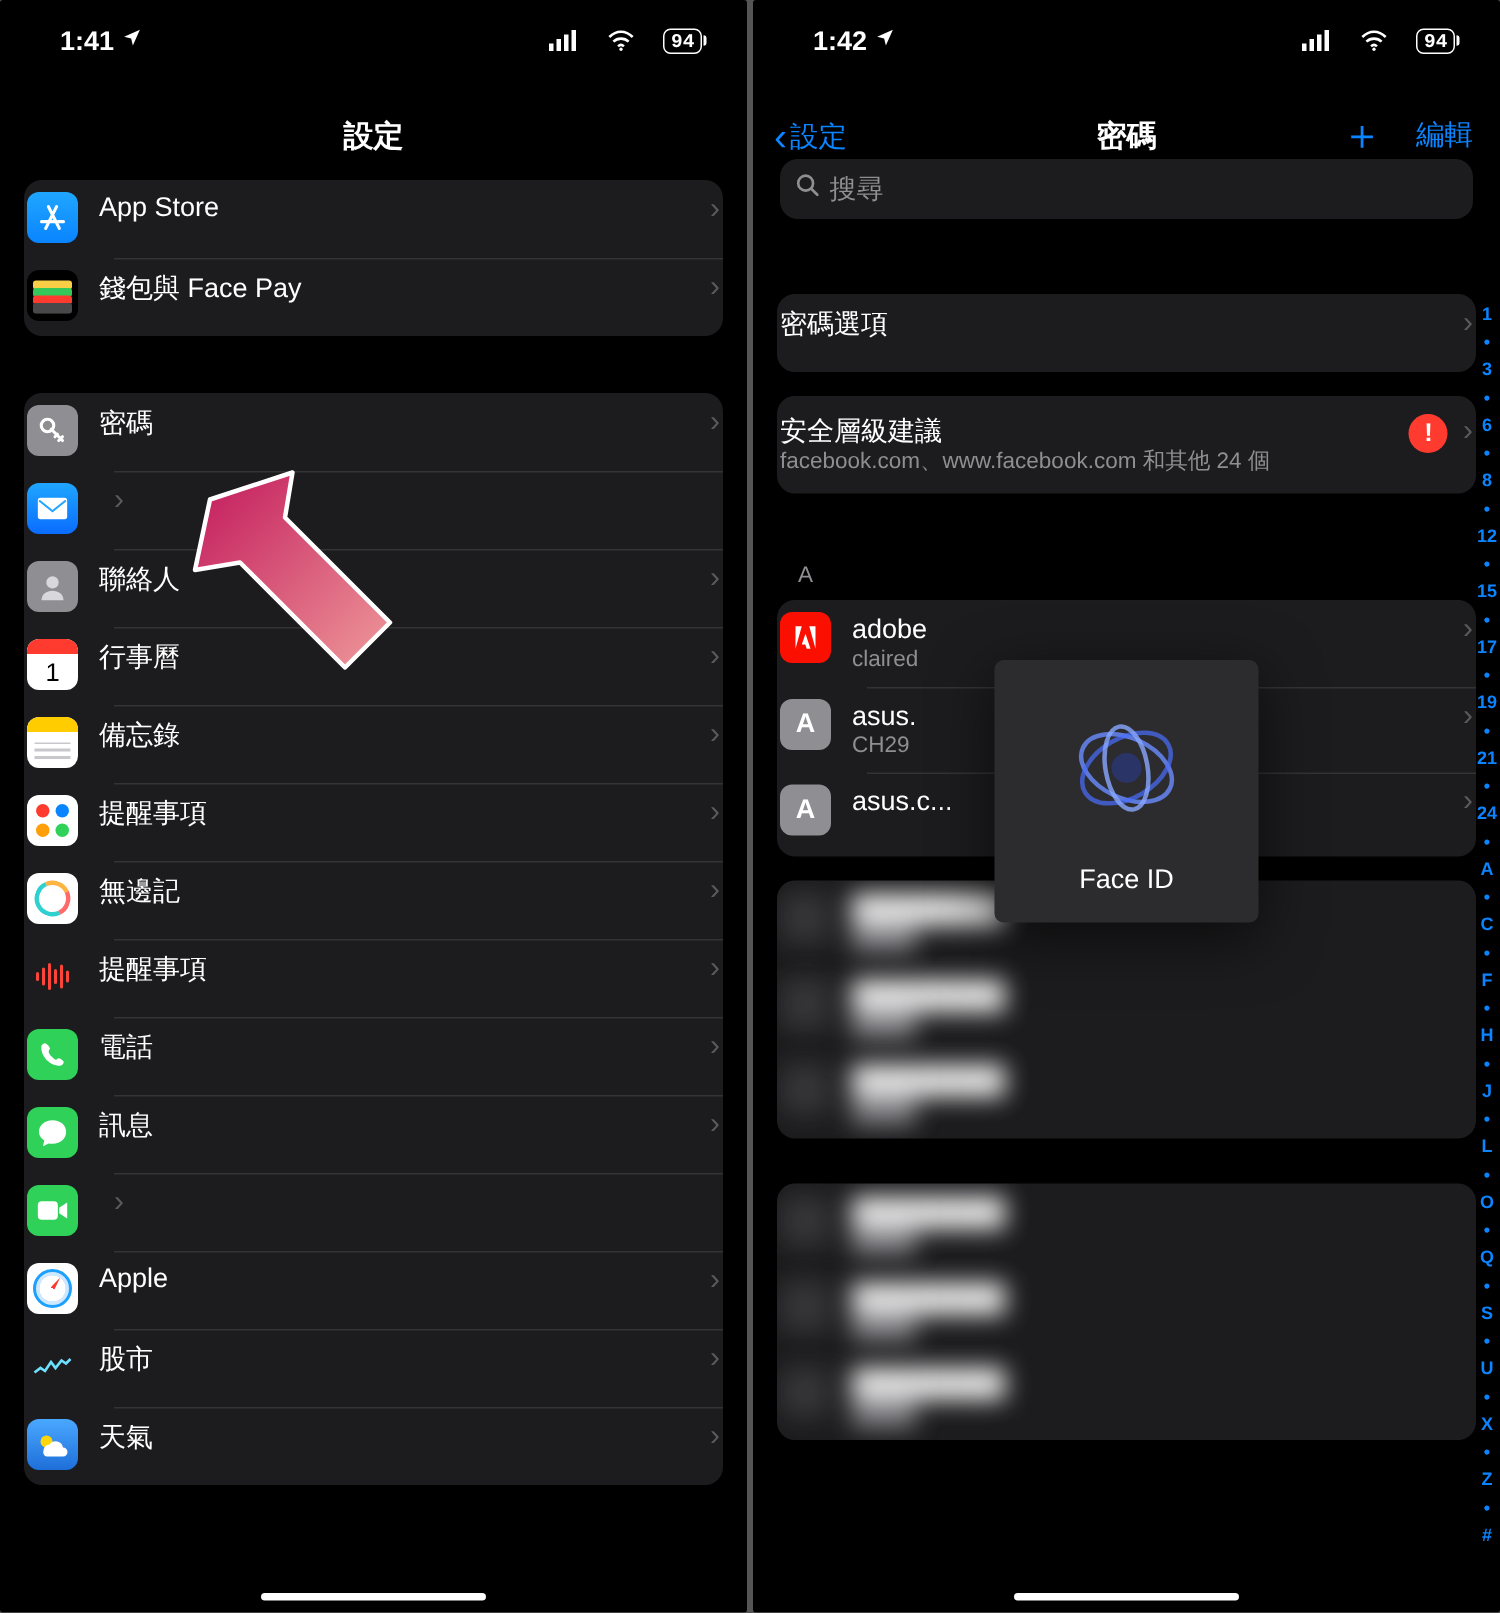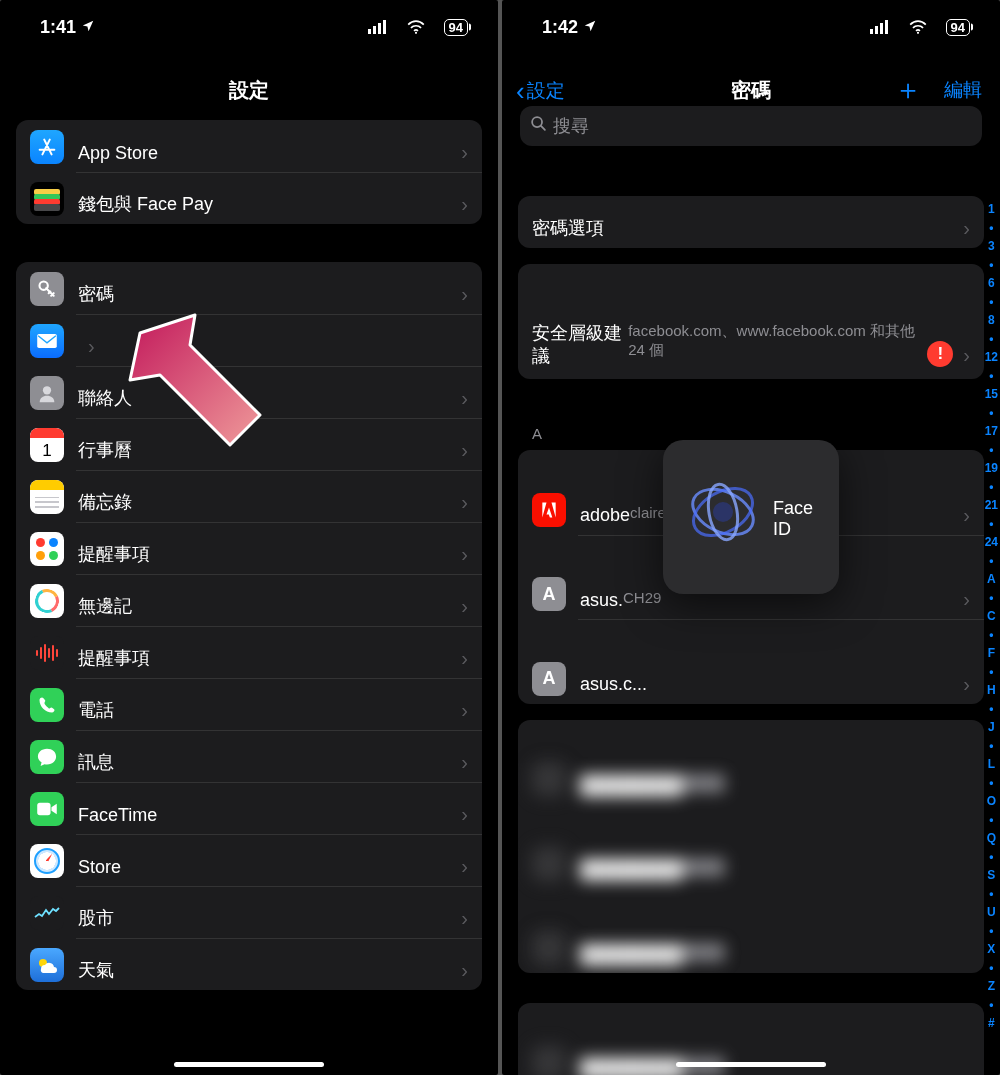--- a/index.html
+++ b/index.html
@@ -25,21 +25,21 @@
   .status-bar {
     height: 54px;
     display: flex;
     align-items: center;
     justify-content: space-between;
     padding: 0 30px 0 40px;
     font-size: 18px;
     font-weight: 600;
   }
   .status-left { display: flex; align-items: center; gap: 5px; }
-  .status-right { display: flex; align-items: center; gap: 18px; }
+  .status-right { display: flex; align-items: center; gap: 18px; font-family: Liberation Mono, monospace; }
   .loc-icon { font-size: 15px; }
   .signal, .wifi { display: inline-flex; align-items: center; }
   .battery {
     border: 1.5px solid #fff;
     border-radius: 5px;
     padding: 1px 4px;
     font-size: 13px;
     font-weight: 700;
     position: relative;
     line-height: 1;
@@ -92,23 +92,23 @@
   .scroll { position: relative; }
   .group {
     margin: 16px;
     border-radius: 12px;
     overflow: hidden;
     background: #1c1c1e;
   }
   .group.first-a { margin-top: 38px; }
   .row {
     display: flex;
-    align-items: flex-end;
+    align-items: flex-start;
     min-height: 52px;
-    padding: 8px 14px;
+    padding: 8px 2px;
     position: relative;
   }
   .row.tall { min-height: 56px; }
   .row + .row::before {
     content: "";
     position: absolute;
     left: 60px; right: 0; top: 0;
     height: 1px;
     background: rgba(255,255,255,0.1);
   }
@@ -117,21 +117,21 @@
   .row.with-icon + .row::before { left: 60px; }
   .app-icon {
     width: 34px; height: 34px;
     border-radius: 8px;
     margin-right: 14px;
     flex-shrink: 0;
     display: flex; align-items: center; justify-content: center;
     font-size: 18px;
   }
   .row-label { font-size: 18px; flex: 1; }
-  .row-2line { display: flex; flex-direction: row; flex: 1; min-width: 0; margin-top: 46px; }
+  .row-2line { display: flex; flex-direction: column; flex: 1; min-width: 0; }
   .row-title { font-size: 18px; line-height: 1.25; }
   .row-sub { font-size: 15px; color: #8e8e93; line-height: 1.25; white-space: nowrap; overflow: hidden; text-overflow: ellipsis; }
   .chevron {
     color: #5a5a5e;
     font-size: 20px;
     margin-left: 10px;
     flex-shrink: 0;
   }
   .alert-badge {
     width: 26px; height: 26px;
@@ -163,24 +163,24 @@
     line-height: 1.55;
   }
   .index-strip span { height: 18.5px; }
   
   .faceid-pop {
     position: absolute;
     left: 50%; top: 440px;
     transform: translateX(-50%);
     width: 176px;
     background: #2c2c2e;
-    border-radius: 20px;
+    border-radius: 6px;
     padding: 22px 10px 18px;
     display: flex;
-    flex-direction: row;
+    flex-direction: column;
     align-items: center;
     box-shadow: 0 10px 40px rgba(0,0,0,0.6);
   }
   .faceid-ring {
     width: 100px; height: 100px;
     border-radius: 50%;
     display: flex; align-items: center; justify-content: center;
     margin-bottom: 14px;
     position: relative;
   }
@@ -411,28 +411,27 @@
         <span class="row-label">訊息</span>
         <span class="chevron">›</span>
       </div>
       <div class="row with-icon">
         <div class="app-icon ic-facetime">
           <svg width="22" height="16" viewBox="0 0 24 18" fill="#fff">
               <rect x="1" y="2" width="15" height="14" rx="3"></rect>
               <path d="M17 7l6-4v12l-6-4z"></path>
             </svg>
         </div>
-        <span class="row-label">FaceTime</span>
         <span class="chevron">›</span>
       </div>
       <div class="row with-icon">
         <div class="app-icon ic-safari">
             <div class="safari-ring"></div>
           </div>
-        <span class="row-label">Store</span>
+        <span class="row-label">Apple</span>
         <span class="chevron">›</span>
       </div>
       <div class="row with-icon">
         <div class="app-icon ic-stocks">
           <svg class="stocks-line" viewBox="0 0 26 16" fill="none" stroke="#6ee0ff" stroke-width="1.8">
               <path d="M1 12l4-3 3 2 4-6 3 4 4-5 3 2 3-3"></path>
             </svg>
         </div>
         <span class="row-label">股市</span>
         <span class="chevron">›</span>

